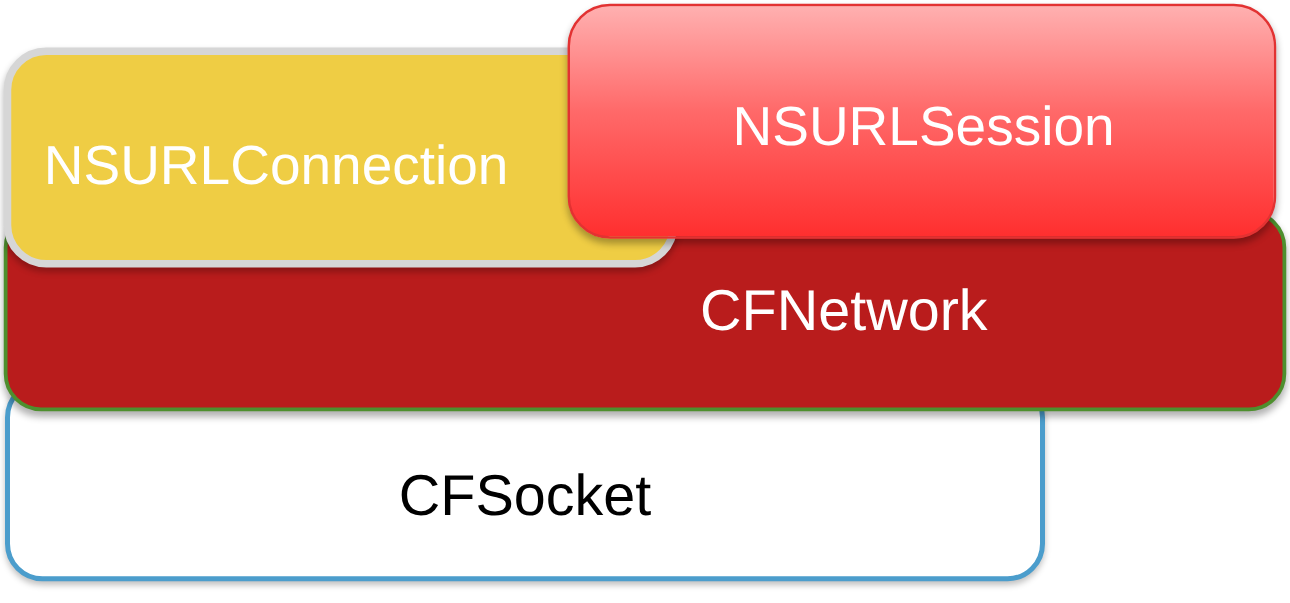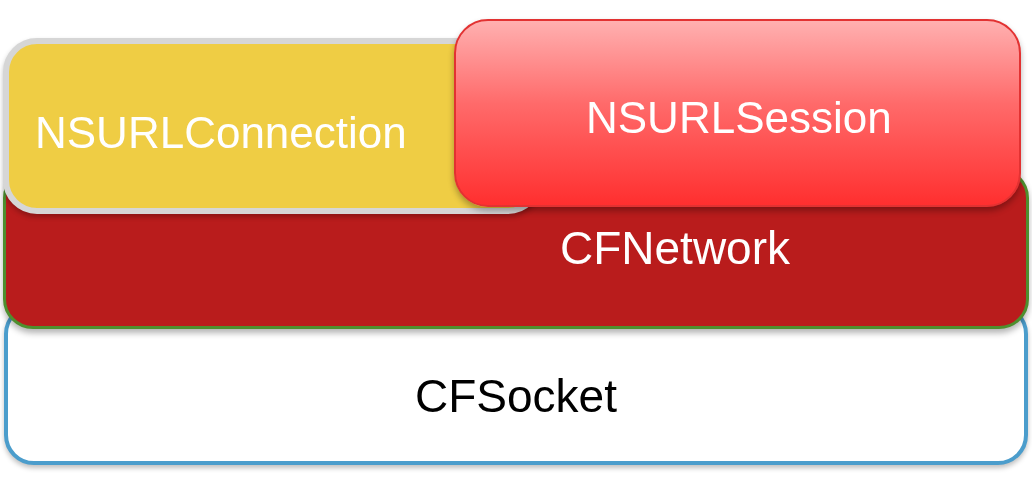--- a/index.html
+++ b/index.html
@@ -1,36 +1,36 @@
 <!DOCTYPE html>
 <html><head>
   <meta charset="utf-8">
   <style>
     html, body { margin: 0; padding: 0; background: #ffffff; }
     body { width: 1032px; height: 482px; position: relative; overflow: hidden;
            font-family: "Liberation Sans", sans-serif; }
     .layer { position: absolute; box-sizing: border-box; display: flex;
              align-items: center; justify-content: center; }
     .layer span { white-space: nowrap; }
-    #cfsocket { left: 4px; top: 304px; width: 1024px; height: 161px;
+    #cfsocket { left: 4px; top: 304px; width: 832px; height: 161px;
                 background: #ffffff; border: 4px solid #4b9dcc; border-radius: 30px;
                 box-shadow: 0 3px 5px rgba(0,0,0,0.25); z-index: 1; }
     #cfsocket span { color: #000; font-size: 46px; margin-top: 22px; }
     #cfnetwork { left: 3px; top: 168px; width: 1026px; height: 161px;
                  background: #b91c1c; border: 3px solid #4e8f2e; border-radius: 30px;
                  box-shadow: 0 4px 6px rgba(0,0,0,0.3); z-index: 2; }
     #cfnetwork span { color: #fff; font-size: 46px; position: absolute; left: 554px; top: 50px; }
     #nsurlconnection { left: 3px; top: 38px; width: 539px; height: 176px;
                        background: #efcd44; border: 6px solid #d6d6d6; border-radius: 34px;
                        box-shadow: 0 3px 5px rgba(0,0,0,0.25); z-index: 3; }
     #nsurlconnection span { color: #fff; font-size: 44px; position: absolute; left: 26px; top: 64px; }
     #nsurlsession { left: 454px; top: 3px; width: 567px; height: 188px;
                     background: linear-gradient(to bottom, #ffb0b0 0%, #ff6a6a 45%, #ff2f2f 100%);
                     border: 2px solid #e23232; border-radius: 34px;
-                    box-shadow: 0 4px 6px rgba(0,0,0,0.3); z-index: 4; margin-top: 16px; }
+                    box-shadow: 0 4px 6px rgba(0,0,0,0.3); z-index: 4; }
     #nsurlsession span { color: #fff; font-size: 44px; position: absolute; left: 130px; top: 72px; }
   </style>
 </head>
 <body>
 
 <div class="layer" id="cfsocket">
   <span>CFSocket</span>
 </div>
 
 <div class="layer" id="cfnetwork">

